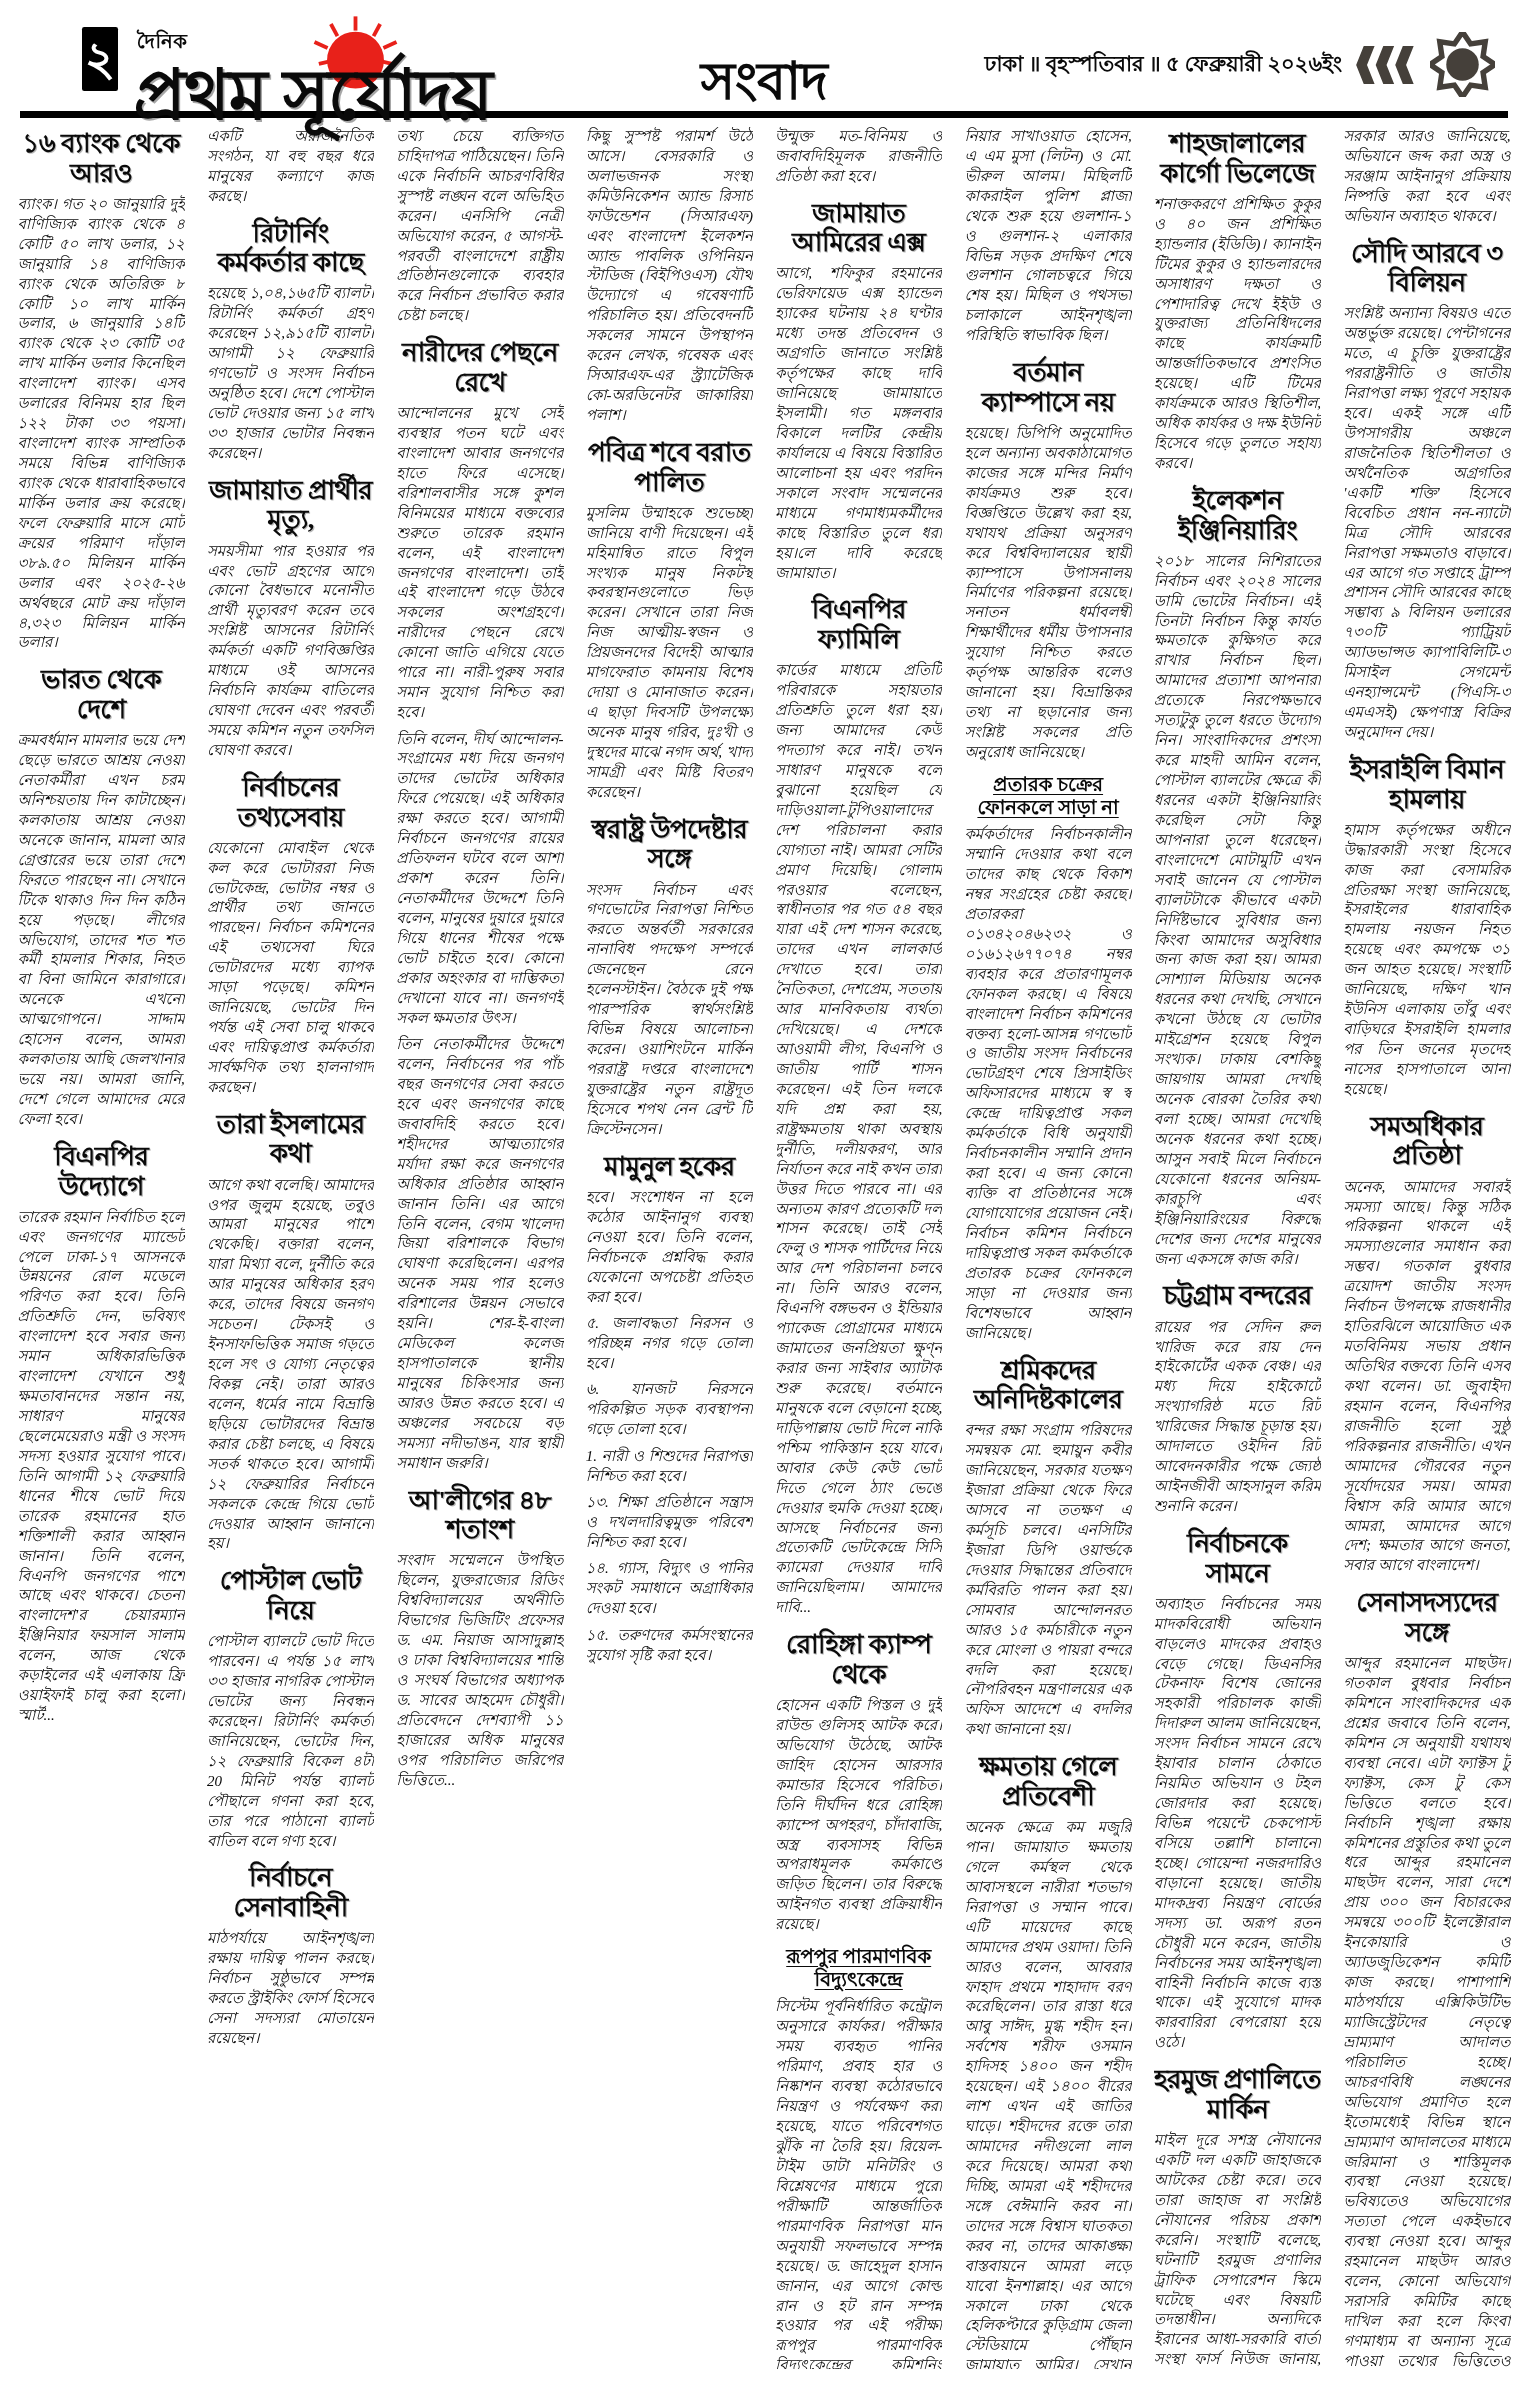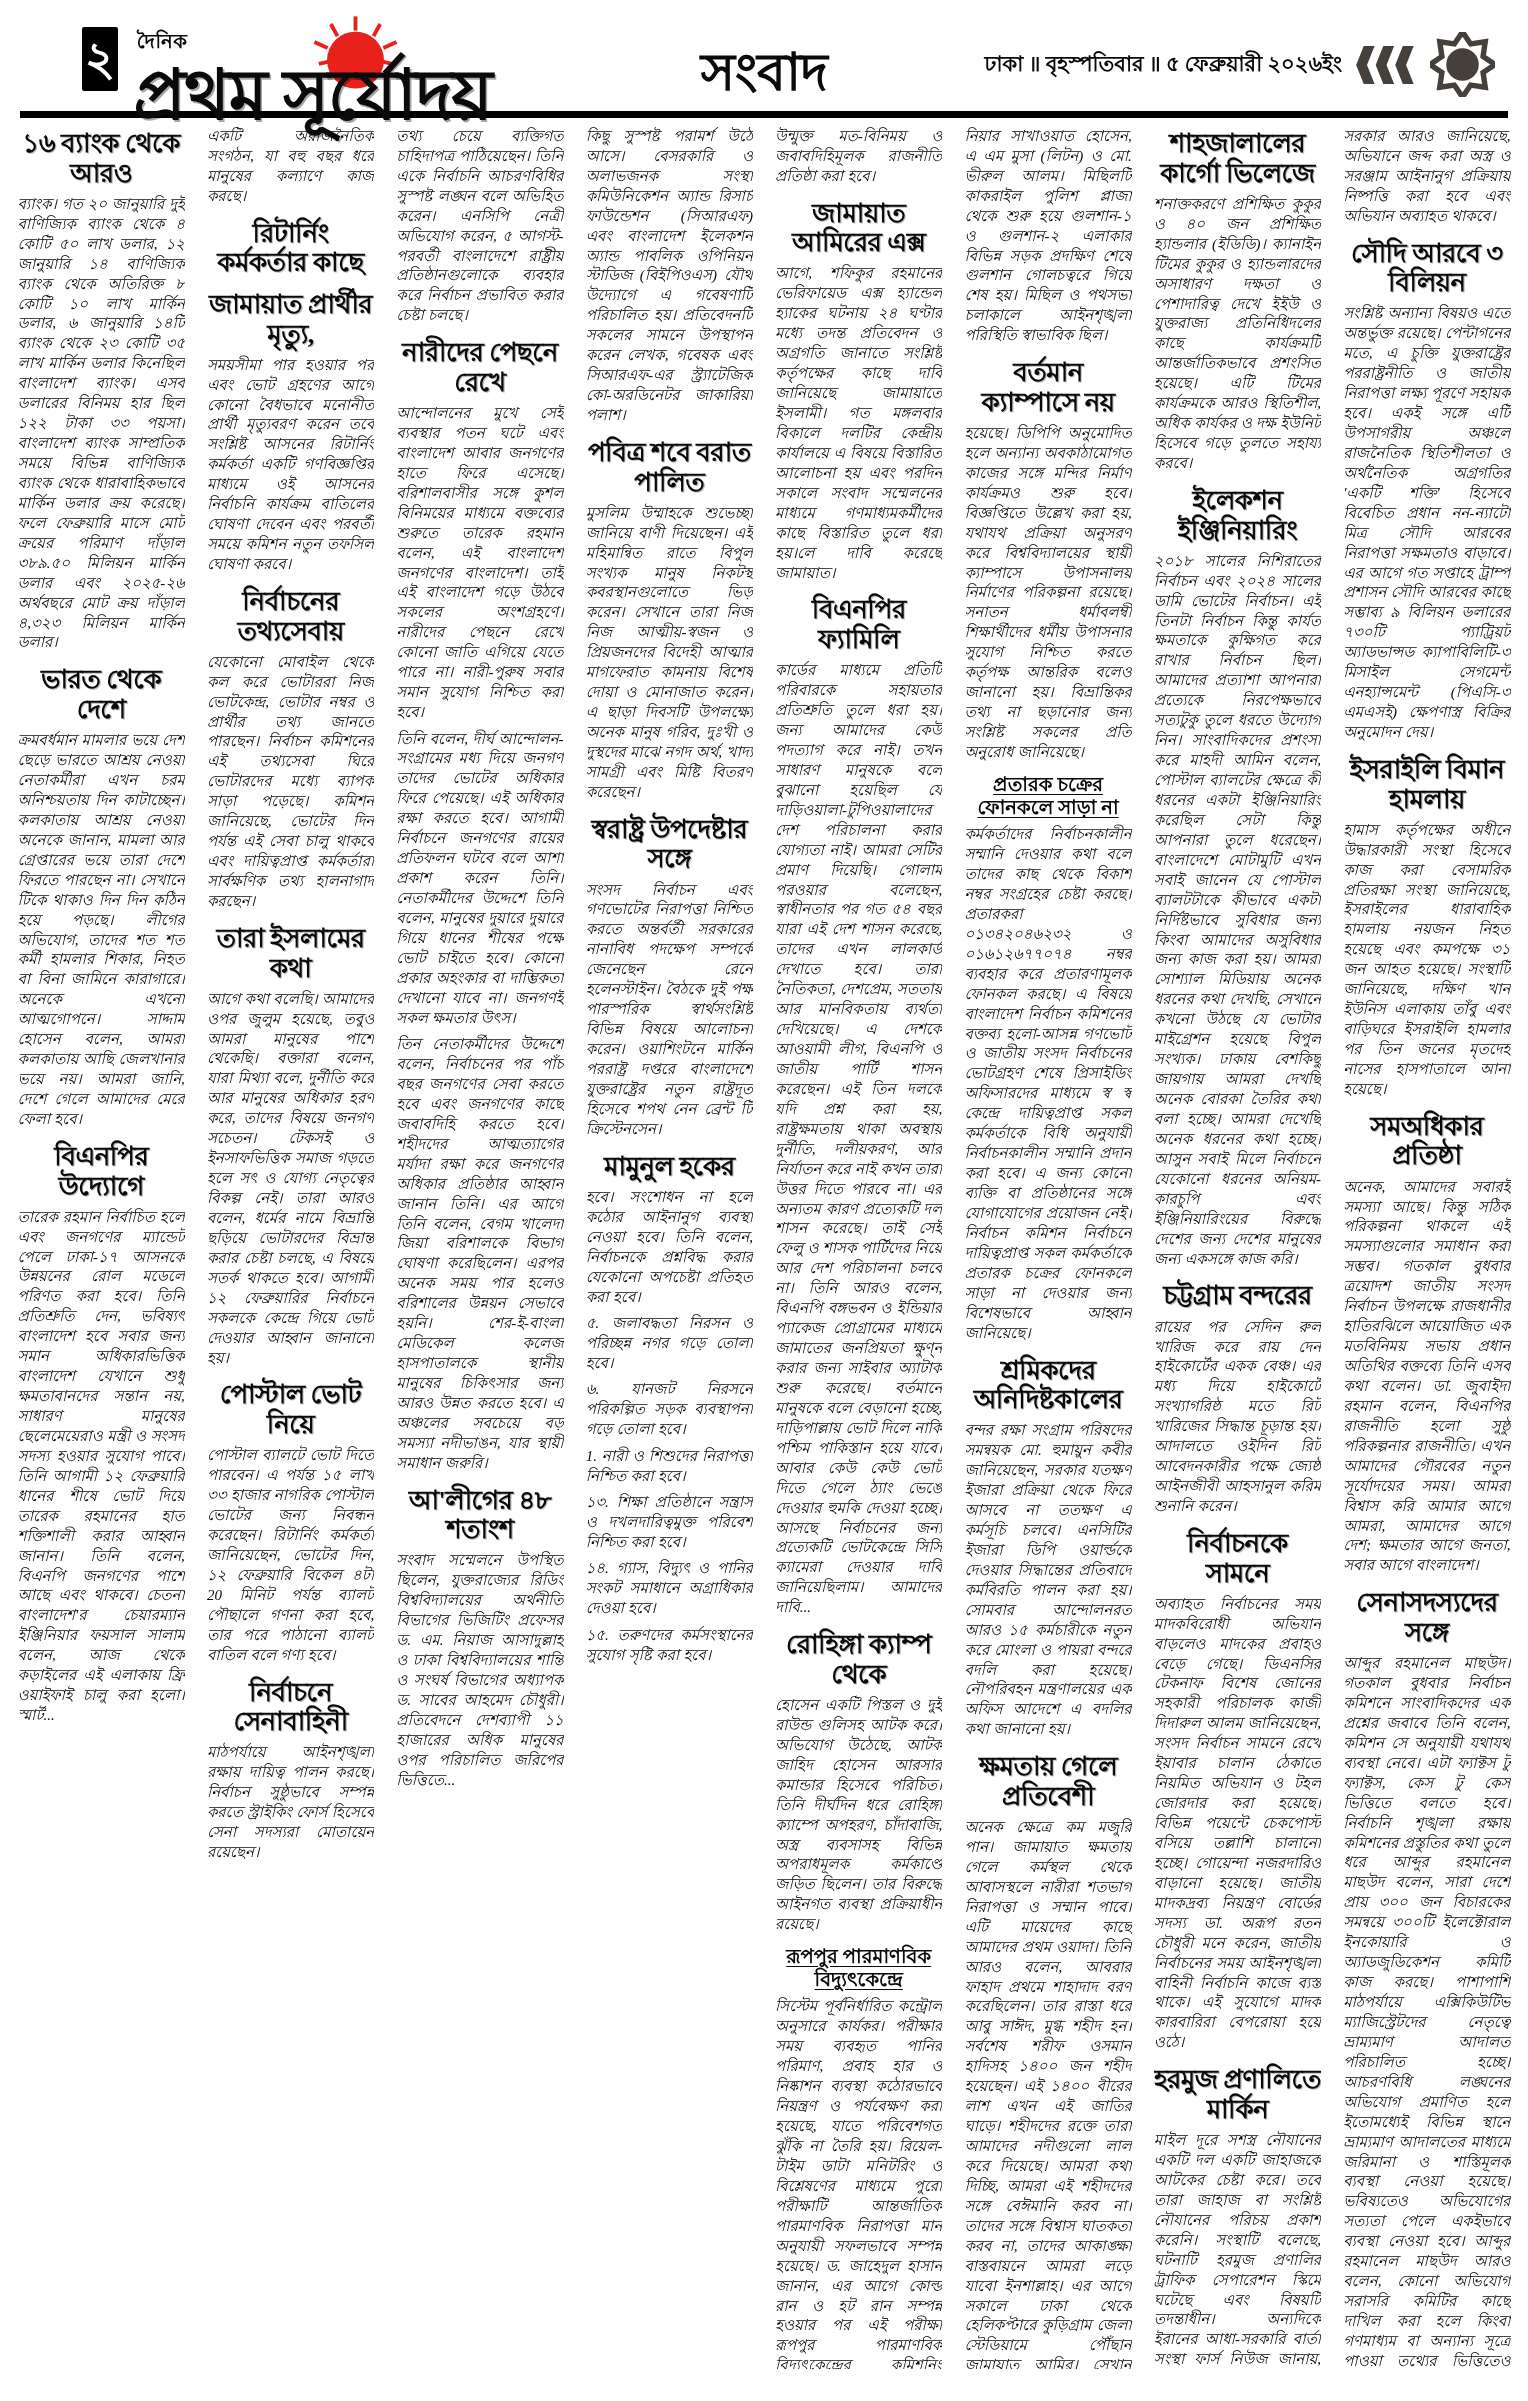--- a/index.html
+++ b/index.html
@@ -11,21 +11,21 @@
   
   .masthead{position:relative;height:109px;padding:15.3px 24px 0;box-sizing:border-box;}
   .mh-left{position:absolute;left:82px;top:27px;display:flex;align-items:flex-start;gap:11px;}
   .pagenum-box{width:36px;height:64px;background:#000;color:#fff;display:flex;align-items:center;justify-content:center;
     font-size:47px;font-weight:bold;border-radius:2.2px;line-height:1;}
   .logo{position:relative;padding-left:4.4px;}
   .logo-top{font-size:19.6px;font-weight:bold;letter-spacing:0.5px;margin-left:3.3px;}
   .logo-main{position:relative;font-size:70px;font-weight:900;letter-spacing:-1.1px;line-height:1.05;
     text-shadow:1.6px 1.6px 0 rgba(0,0,0,0.35);z-index:2;font-family:Liberation Serif, serif;}
   .sun-icon{position:absolute;left:180px;top:-15.3px;z-index:1;}
-  .mh-center{position:absolute;left:50%;transform:translateX(-50%);bottom:10px;
+  .mh-center{position:absolute;left:50%;transform:translateX(-50%);bottom:1px;
     font-size:52px;font-weight:900;letter-spacing:-0.5px;line-height:1;}
   .mh-right{position:absolute;right:33px;bottom:9.8px;display:flex;align-items:center;gap:14px;}
   .dateline{font-size:21px;font-weight:bold;white-space:nowrap;}
   .masthead-rule{height:7px;background:#000;margin:2.2px 19.6px 8.7px;}
   
   .columns{display:flex;gap:22px;padding:0 17.5px;height:2242px;overflow:hidden;box-sizing:border-box;}
   .column{flex:1 1 0;overflow:hidden;min-width:0;}
   .blk{margin:0 0 6.5px;}
   .headline{font-weight:900;font-size:26px;line-height:1.14;text-align:center;margin:12px 0 6.5px;
     letter-spacing:-0.5px;text-shadow:1.1px 1.1px 0 rgba(0,0,0,0.28);}
@@ -87,20 +87,21 @@
       <div class="blk headline">১৬ ব্যাংক থেকে আরও</div>
       <div class="blk body">ব্যাংক। গত ২০ জানুয়ারি দুই বাণিজ্যিক ব্যাংক থেকে ৪ কোটি ৫০ লাখ ডলার, ১২ জানুয়ারি ১৪ বাণিজ্যিক ব্যাংক থেকে অতিরিক্ত ৮ কোটি ১০ লাখ মার্কিন ডলার, ৬ জানুয়ারি ১৪টি ব্যাংক থেকে ২৩ কোটি ৩৫ লাখ মার্কিন ডলার কিনেছিল বাংলাদেশ ব্যাংক। এসব ডলারের বিনিময় হার ছিল ১২২ টাকা ৩৩ পয়সা। বাংলাদেশ ব্যাংক সাম্প্রতিক সময়ে বিভিন্ন বাণিজ্যিক ব্যাংক থেকে ধারাবাহিকভাবে মার্কিন ডলার ক্রয় করেছে। ফলে ফেব্রুয়ারি মাসে মোট ক্রয়ের পরিমাণ দাঁড়াল ৩৮৯.৫০ মিলিয়ন মার্কিন ডলার এবং ২০২৫-২৬ অর্থবছরে মোট ক্রয় দাঁড়াল ৪,৩২৩ মিলিয়ন মার্কিন ডলার।</div>
       <div class="blk headline">ভারত থেকে দেশে</div>
       <div class="blk body">ক্রমবর্ধমান মামলার ভয়ে দেশ ছেড়ে ভারতে আশ্রয় নেওয়া নেতাকর্মীরা এখন চরম অনিশ্চয়তায় দিন কাটাচ্ছেন। কলকাতায় আশ্রয় নেওয়া অনেকে জানান, মামলা আর গ্রেপ্তারের ভয়ে তারা দেশে ফিরতে পারছেন না। সেখানে টিকে থাকাও দিন দিন কঠিন হয়ে পড়ছে। লীগের অভিযোগ, তাদের শত শত কর্মী হামলার শিকার, নিহত বা বিনা জামিনে কারাগারে। অনেকে এখনো আত্মগোপনে। সাদ্দাম হোসেন বলেন, আমরা কলকাতায় আছি জেলখানার ভয়ে নয়। আমরা জানি, দেশে গেলে আমাদের মেরে ফেলা হবে।</div>
       <div class="blk headline">বিএনপির উদ্যোগে</div>
       <div class="blk body">তারেক রহমান নির্বাচিত হলে এবং জনগণের ম্যান্ডেট পেলে ঢাকা-১৭ আসনকে উন্নয়নের রোল মডেলে পরিণত করা হবে। তিনি প্রতিশ্রুতি দেন, ভবিষ্যৎ বাংলাদেশ হবে সবার জন্য সমান অধিকারভিত্তিক বাংলাদেশ যেখানে শুধু ক্ষমতাবানদের সন্তান নয়, সাধারণ মানুষের ছেলেমেয়েরাও মন্ত্রী ও সংসদ সদস্য হওয়ার সুযোগ পাবে। তিনি আগামী ১২ ফেব্রুয়ারি ধানের শীষে ভোট দিয়ে তারেক রহমানের হাত শক্তিশালী করার আহ্বান জানান। তিনি বলেন, বিএনপি জনগণের পাশে আছে এবং থাকবে। চেতনা বাংলাদেশ'র চেয়ারম্যান ইঞ্জিনিয়ার ফয়সাল সালাম বলেন, আজ থেকে কড়াইলের এই এলাকায় ফ্রি ওয়াইফাই চালু করা হলো। স্মার্ট...</div>
     </div>
     <div class="column">
       <div class="blk body">একটি অরাজনৈতিক সংগঠন, যা বহু বছর ধরে মানুষের কল্যাণে কাজ করছে।</div>
       <div class="blk headline">রিটার্নিং কর্মকর্তার কাছে</div>
+      <div class="blk body">হয়েছে ১,০৪,১৬৫টি ব্যালট। রিটার্নিং কর্মকর্তা গ্রহণ করেছেন ১২,৯১৫টি ব্যালট। আগামী ১২ ফেব্রুয়ারি গণভোট ও সংসদ নির্বাচন অনুষ্ঠিত হবে। দেশে পোস্টাল ভোট দেওয়ার জন্য ১৫ লাখ ৩৩ হাজার ভোটার নিবন্ধন করেছেন।</div>
       <div class="blk headline">জামায়াত প্রার্থীর মৃত্যু,</div>
       <div class="blk body">সময়সীমা পার হওয়ার পর এবং ভোট গ্রহণের আগে কোনো বৈধভাবে মনোনীত প্রার্থী মৃত্যুবরণ করেন তবে সংশ্লিষ্ট আসনের রিটার্নিং কর্মকর্তা একটি গণবিজ্ঞপ্তির মাধ্যমে ওই আসনের নির্বাচনি কার্যক্রম বাতিলের ঘোষণা দেবেন এবং পরবর্তী সময়ে কমিশন নতুন তফসিল ঘোষণা করবে।</div>
       <div class="blk headline">নির্বাচনের তথ্যসেবায়</div>
       <div class="blk body">যেকোনো মোবাইল থেকে কল করে ভোটাররা নিজ ভোটকেন্দ্র, ভোটার নম্বর ও প্রার্থীর তথ্য জানতে পারছেন। নির্বাচন কমিশনের এই তথ্যসেবা ঘিরে ভোটারদের মধ্যে ব্যাপক সাড়া পড়েছে। কমিশন জানিয়েছে, ভোটের দিন পর্যন্ত এই সেবা চালু থাকবে এবং দায়িত্বপ্রাপ্ত কর্মকর্তারা সার্বক্ষণিক তথ্য হালনাগাদ করছেন।</div>
       <div class="blk headline">তারা ইসলামের কথা</div>
       <div class="blk body">আগে কথা বলেছি। আমাদের ওপর জুলুম হয়েছে, তবুও আমরা মানুষের পাশে থেকেছি। বক্তারা বলেন, যারা মিথ্যা বলে, দুর্নীতি করে আর মানুষের অধিকার হরণ করে, তাদের বিষয়ে জনগণ সচেতন। টেকসই ও ইনসাফভিত্তিক সমাজ গড়তে হলে সৎ ও যোগ্য নেতৃত্বের বিকল্প নেই। তারা আরও বলেন, ধর্মের নামে বিভ্রান্তি ছড়িয়ে ভোটারদের বিভ্রান্ত করার চেষ্টা চলছে, এ বিষয়ে সতর্ক থাকতে হবে। আগামী ১২ ফেব্রুয়ারির নির্বাচনে সকলকে কেন্দ্রে গিয়ে ভোট দেওয়ার আহ্বান জানানো হয়।</div>
       <div class="blk headline">পোস্টাল ভোট নিয়ে</div>
       <div class="blk body">পোস্টাল ব্যালটে ভোট দিতে পারবেন। এ পর্যন্ত ১৫ লাখ ৩৩ হাজার নাগরিক পোস্টাল ভোটের জন্য নিবন্ধন করেছেন। রিটার্নিং কর্মকর্তা জানিয়েছেন, ভোটের দিন, ১২ ফেব্রুয়ারি বিকেল ৪টা 20 মিনিট পর্যন্ত ব্যালট পৌছালে গণনা করা হবে, তার পরে পাঠানো ব্যালট বাতিল বলে গণ্য হবে।</div>
       <div class="blk headline">নির্বাচনে সেনাবাহিনী</div>
       <div class="blk body">মাঠপর্যায়ে আইনশৃঙ্খলা রক্ষায় দায়িত্ব পালন করছে। নির্বাচন সুষ্ঠুভাবে সম্পন্ন করতে স্ট্রাইকিং ফোর্স হিসেবে সেনা সদস্যরা মোতায়েন রয়েছেন।</div>

